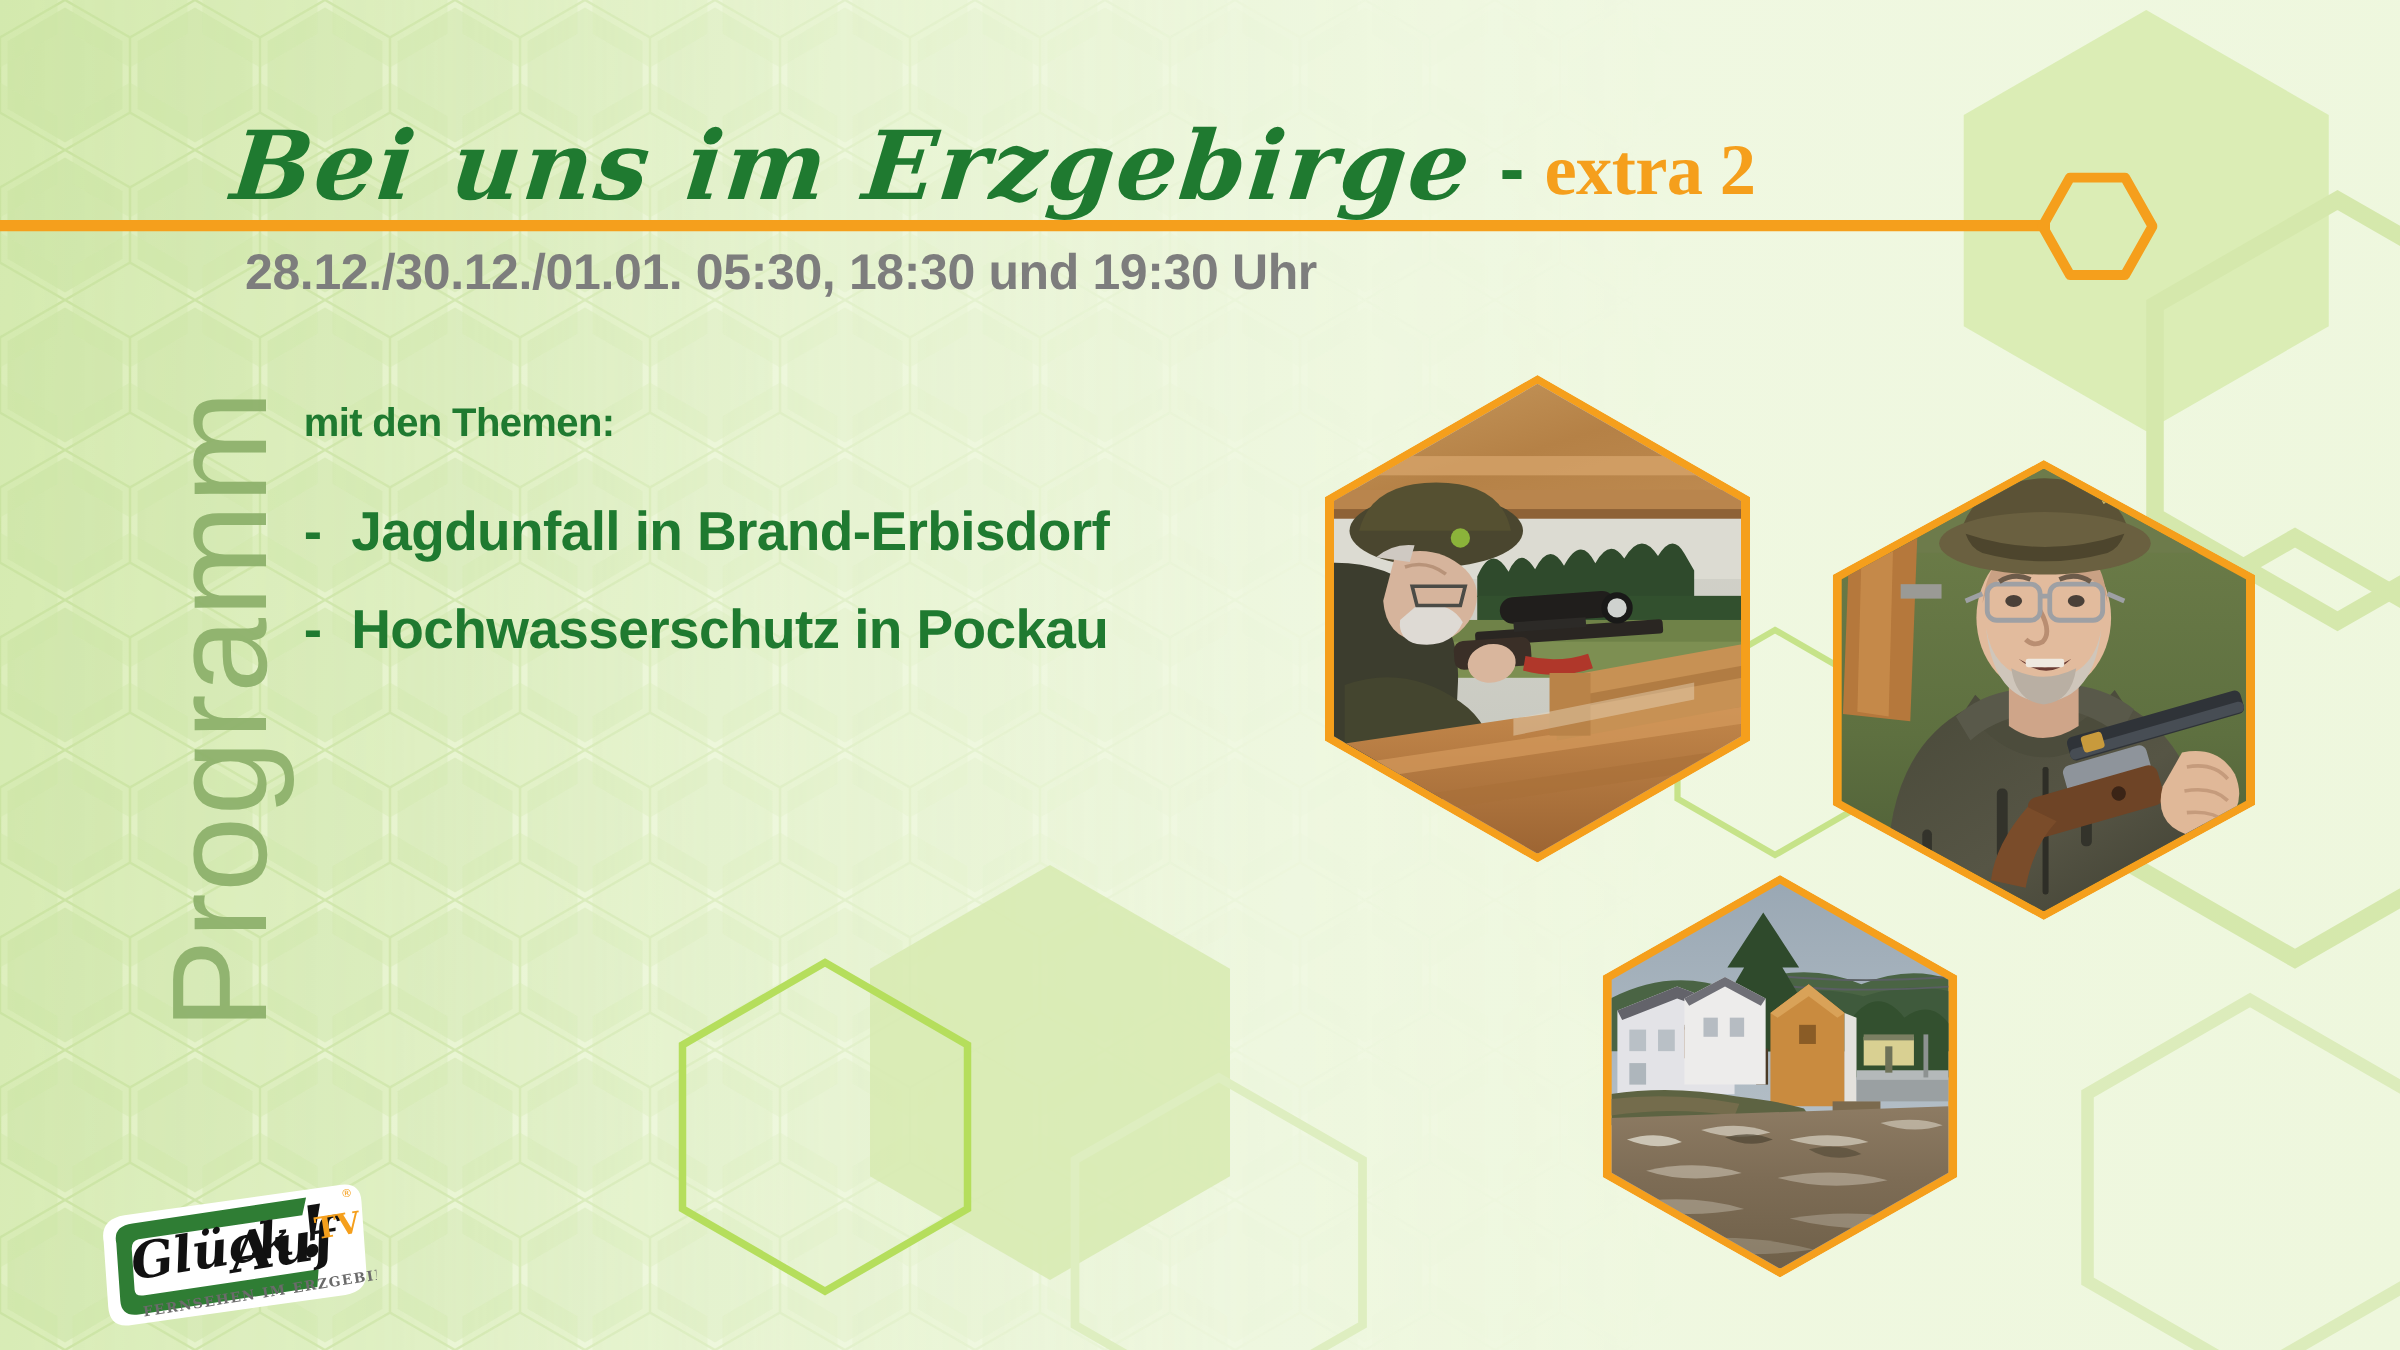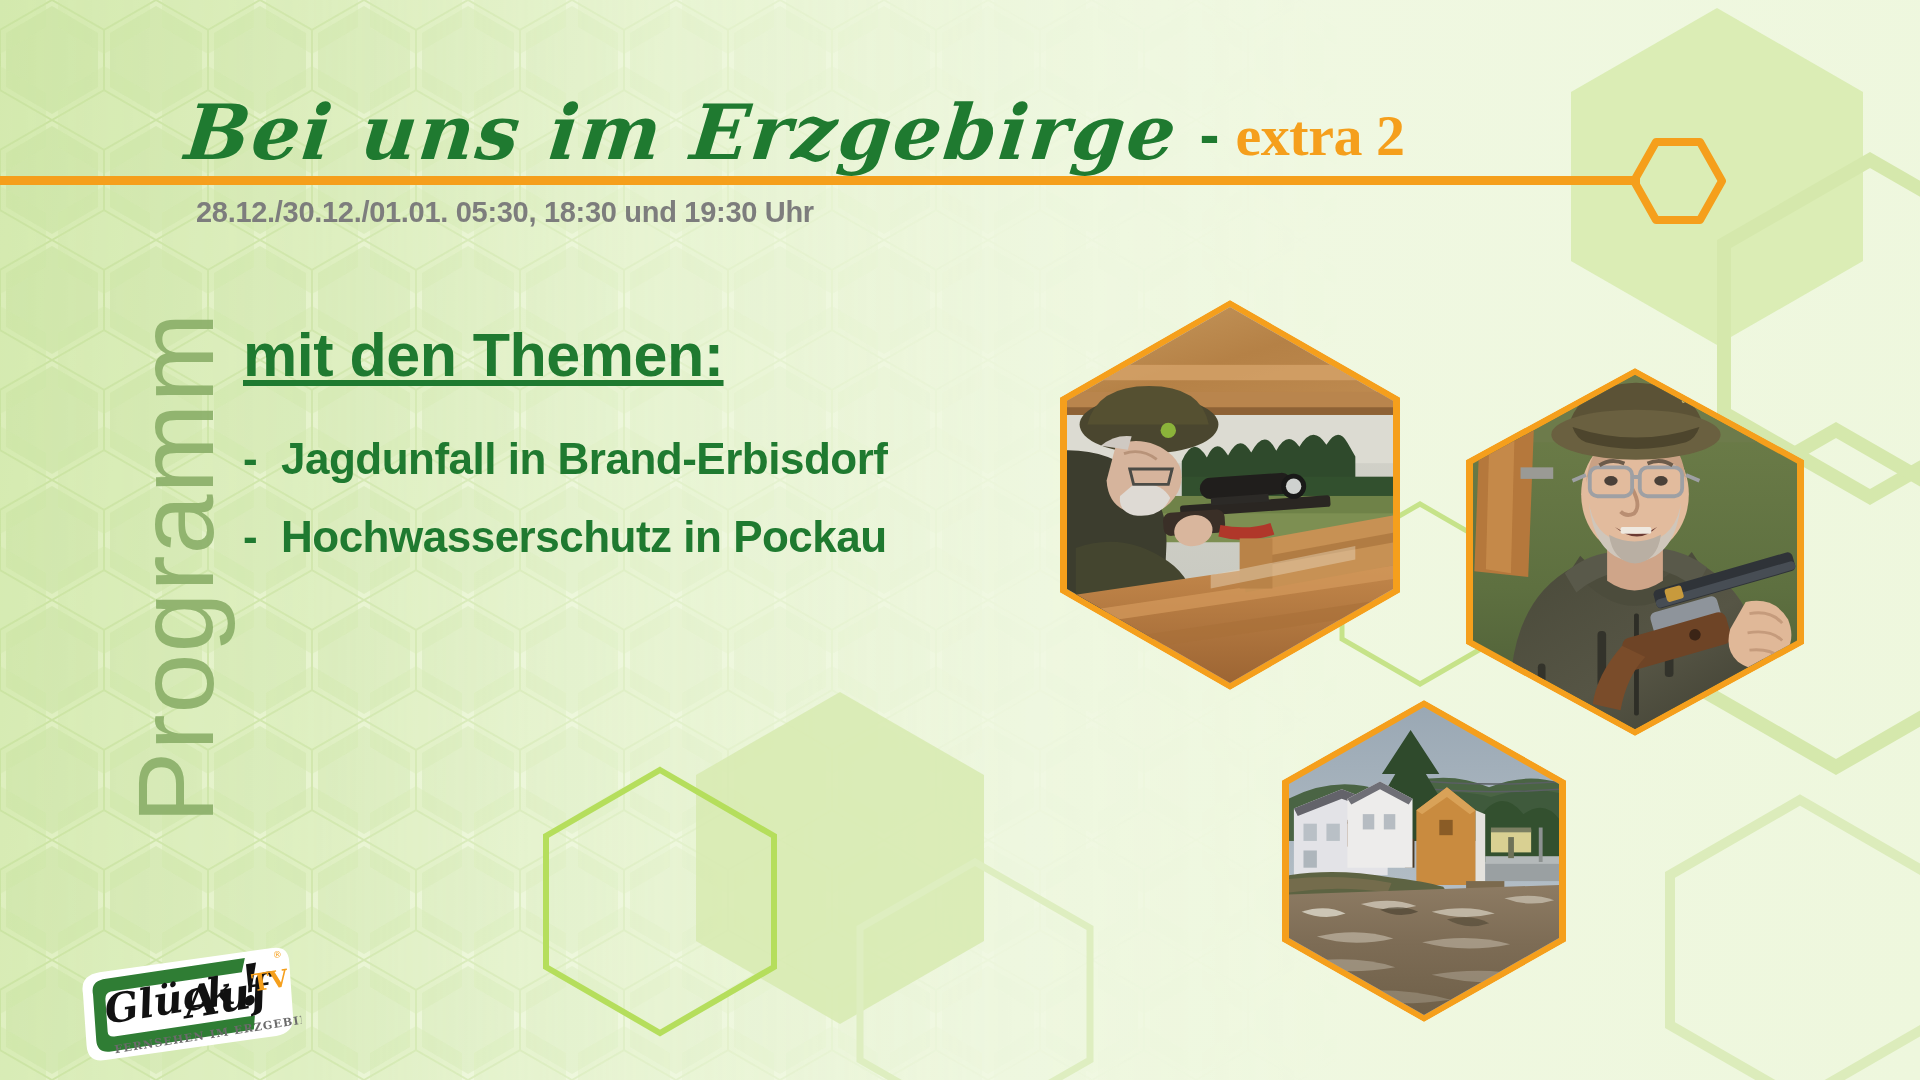--- a/index.html
+++ b/index.html
@@ -67,21 +67,21 @@
     font-family:Liberation Serif, serif;
     font-weight:700;
     font-size:58px;
     color:#f59f1c;
     letter-spacing:-0.5px;
     position:relative; top:-4px;
   }
 
   .subtitle{
     position:absolute; left:196px; top:196px;
-    font-size:29px;
+    font-size:40px;
     font-weight:700;
     color:#7d7d7d;
     letter-spacing:-0.3px;
     white-space:nowrap;
   }
 
   
   #programm{
     position:absolute;
     left:-205px; top:505px;
@@ -98,23 +98,22 @@
     pointer-events:none;
   }
 
   
   .topics{
     position:absolute; left:243px; top:320px;
     color:#1f7a30;
     white-space:nowrap;
   }
   .topics-head{
-    font-size:61px; font-weight:700; letter-spacing:-0.5px;
+    font-size:32px; font-weight:700; letter-spacing:-0.5px;
     margin-bottom:44px;
-    text-decoration:underline;
   }
   .topic-item{
     font-size:44px; font-weight:700; letter-spacing:-0.5px;
     margin-bottom:28px;
     display:flex; align-items:baseline;
   }
   .topic-dash{ width:38px; display:inline-block; }
 
   
   .hexphoto{

